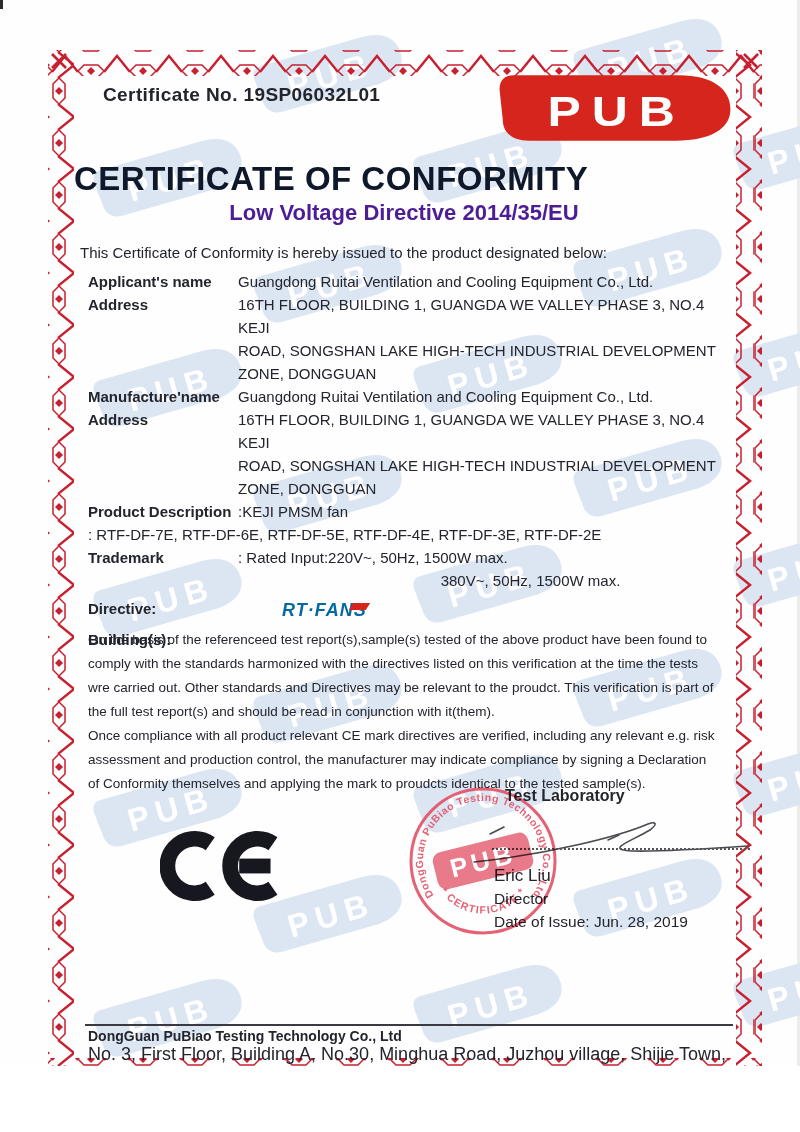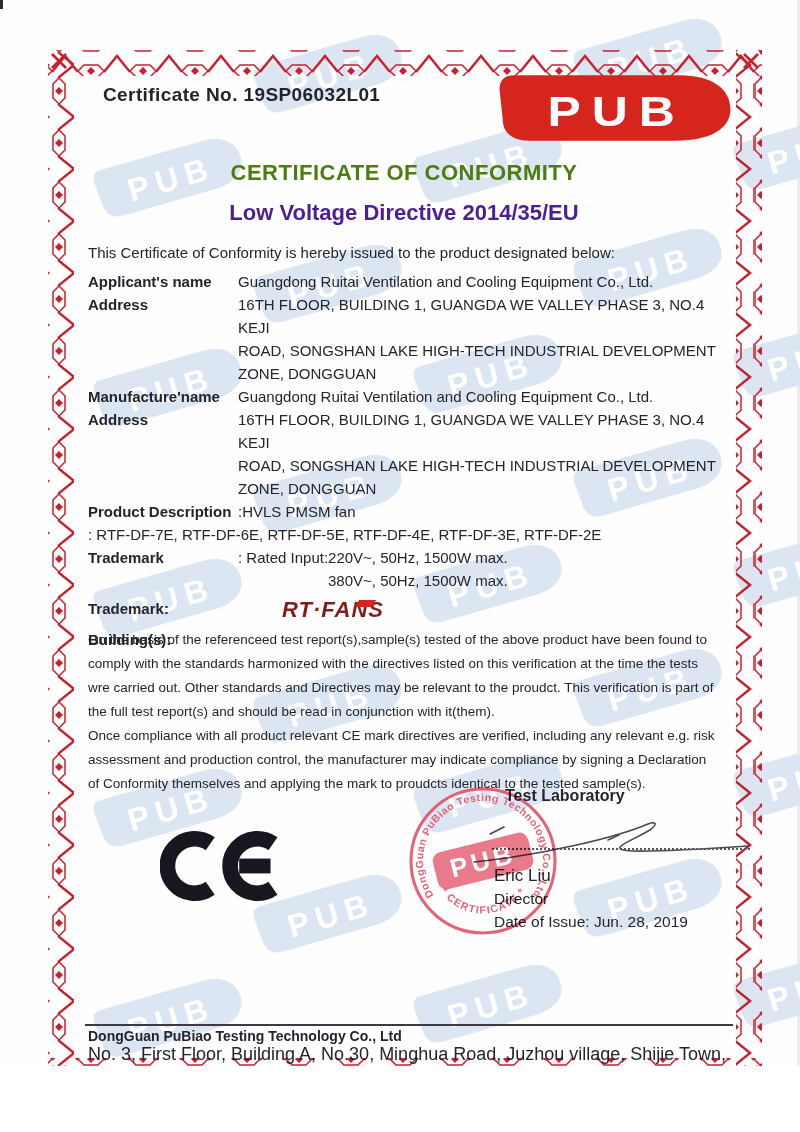--- a/index.html
+++ b/index.html
@@ -7,35 +7,35 @@
         font-family:"Liberation Sans","DejaVu Sans",sans-serif;color:#23252d;}
   .scan-nick{position:absolute;left:0;top:0;width:3px;height:9px;background:#2a2a2a;}
   .scan-edge-right{position:absolute;right:0;top:0;width:3px;height:100%;background:#ececea;}
   .wm-layer{position:absolute;left:0;top:0;z-index:0;}
   .border-layer{position:absolute;left:0;top:0;z-index:1;}
   .content{position:absolute;left:0;top:0;width:800px;height:1132px;z-index:2;}
 
   .cert-no{position:absolute;left:103px;top:84px;font-size:19px;font-weight:bold;letter-spacing:.4px;}
   .logo-svg{position:absolute;left:498px;top:74px;}
 
-  .title{position:absolute;left:74px;top:160px;width:660px;text-align:center;
-         font-size:22px;font-weight:bold;letter-spacing:.5px;color:#4d7c0f;}
+  .title{position:absolute;left:74px;top:160px;width:660px;text-align:left;
+         font-size:33px;font-weight:bold;letter-spacing:.5px;color:#0f172a;}
   .subtitle{position:absolute;left:74px;top:200px;width:660px;text-align:center;
             font-size:22px;font-weight:bold;color:#4c1d95;}
-  .intro{position:absolute;left:88px;top:244px;font-size:15px;}
+  .intro{position:absolute;left:80px;top:244px;font-size:15px;}
 
   .fields{position:absolute;left:88px;top:270px;width:645px;font-size:15px;line-height:23px;}
   .frow{display:flex;}
   .flabel{width:150px;flex:none;font-weight:bold;}
   .fval{flex:1;}
-  .indent1{padding-left:90px;}
+  .indent1{padding-left:90px;text-align:center;}
   .indent2{padding-left:8px;}
   .gap{height:5px;}
-  .brand{position:relative;display:inline-block;font-size:22px;font-weight:bold;font-style:italic;
-         color:#7f1d1d;letter-spacing:1px;line-height:26px;margin-left:44px;}
+  .brand{position:relative;display:inline-block;font-size:18px;font-weight:bold;font-style:italic;
+         color:#0369a1;letter-spacing:1px;line-height:26px;margin-left:44px;}
   .brand .swoosh{position:absolute;left:36px;top:3px;width:17px;height:7px;background:#d6251d;
                  transform:skewX(-32deg);}
   .brand .f-part{position:relative;}
 
   .paragraphs{position:absolute;left:88px;top:628px;width:630px;font-size:13.5px;line-height:24px;
               text-align:left;}
   .paragraphs p{margin:0;}
 
   .ce-svg{position:absolute;left:160px;top:820px;}
   .sr{position:absolute;width:1px;height:1px;overflow:hidden;clip-path:inset(50%);}
@@ -155,35 +155,35 @@
       <div class="frow">
         <div class="flabel">Address</div>
         <div class="fval">
           <div>16TH FLOOR, BUILDING 1, GUANGDA WE VALLEY PHASE 3, NO.4 KEJI</div>
           <div>ROAD, SONGSHAN LAKE HIGH-TECH INDUSTRIAL DEVELOPMENT</div>
           <div>ZONE, DONGGUAN</div>
         </div>
       </div>
       <div class="frow">
         <div class="flabel">Product Description</div>
-        <div class="fval">:HVLS PMSM fan</div>
+        <div class="fval">:KEJI PMSM fan</div>
       </div>
       <div class="frow">
         <div class="fval">: RTF-DF-7E, RTF-DF-6E, RTF-DF-5E, RTF-DF-4E, RTF-DF-3E, RTF-DF-2E</div>
       </div>
       <div class="frow">
         <div class="flabel">Trademark</div>
         <div class="fval">
           <div>: Rated Input:220V~, 50Hz, 1500W max.</div>
           <div class="indent1">380V~, 50Hz, 1500W max.</div>
         </div>
       </div>
       <div class="gap"></div>
       <div class="frow">
-        <div class="flabel">Trademark:</div>
+        <div class="flabel">Directive:</div>
         <div class="fval">
           <span class="brand"><span>RT·</span><span class="f-part"><span class="swoosh"></span><span>FANS</span></span></span>
         </div>
       </div>
       <div class="gap"></div>
       <div class="frow">
         <div class="flabel">Building(s):</div>
       </div>
       <div class="gap"></div>
     </div>

